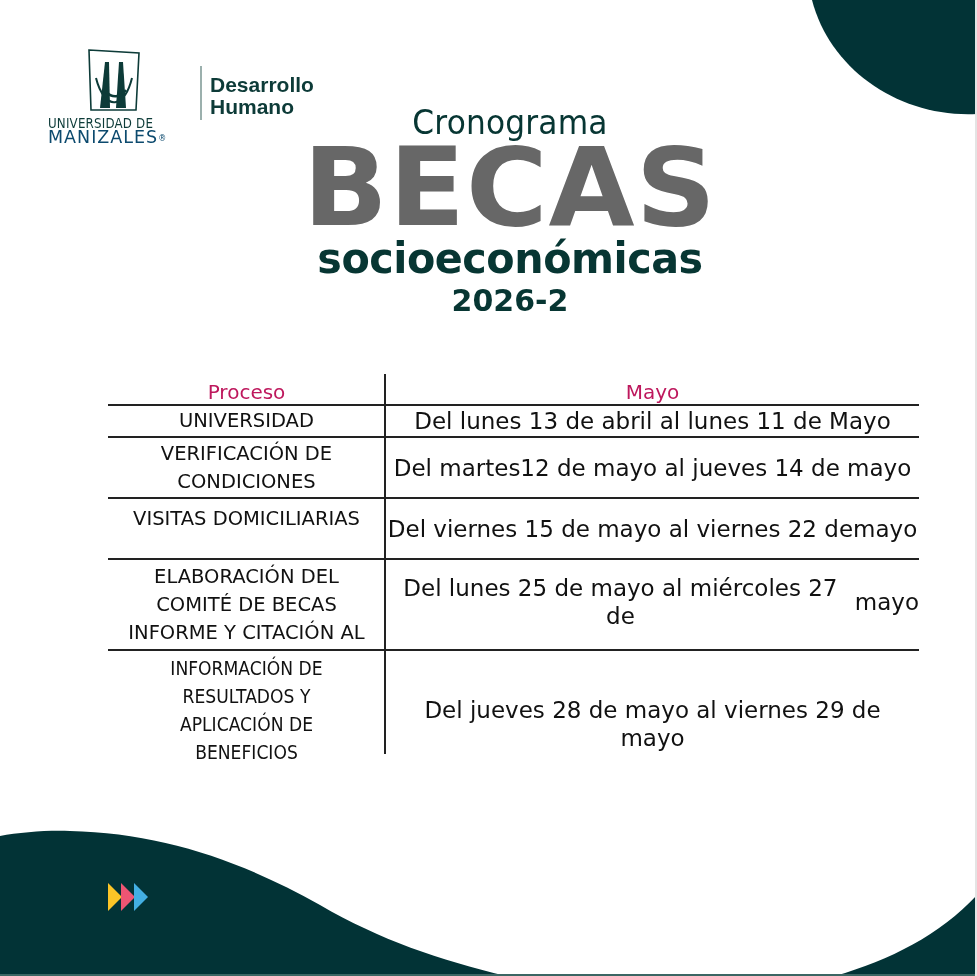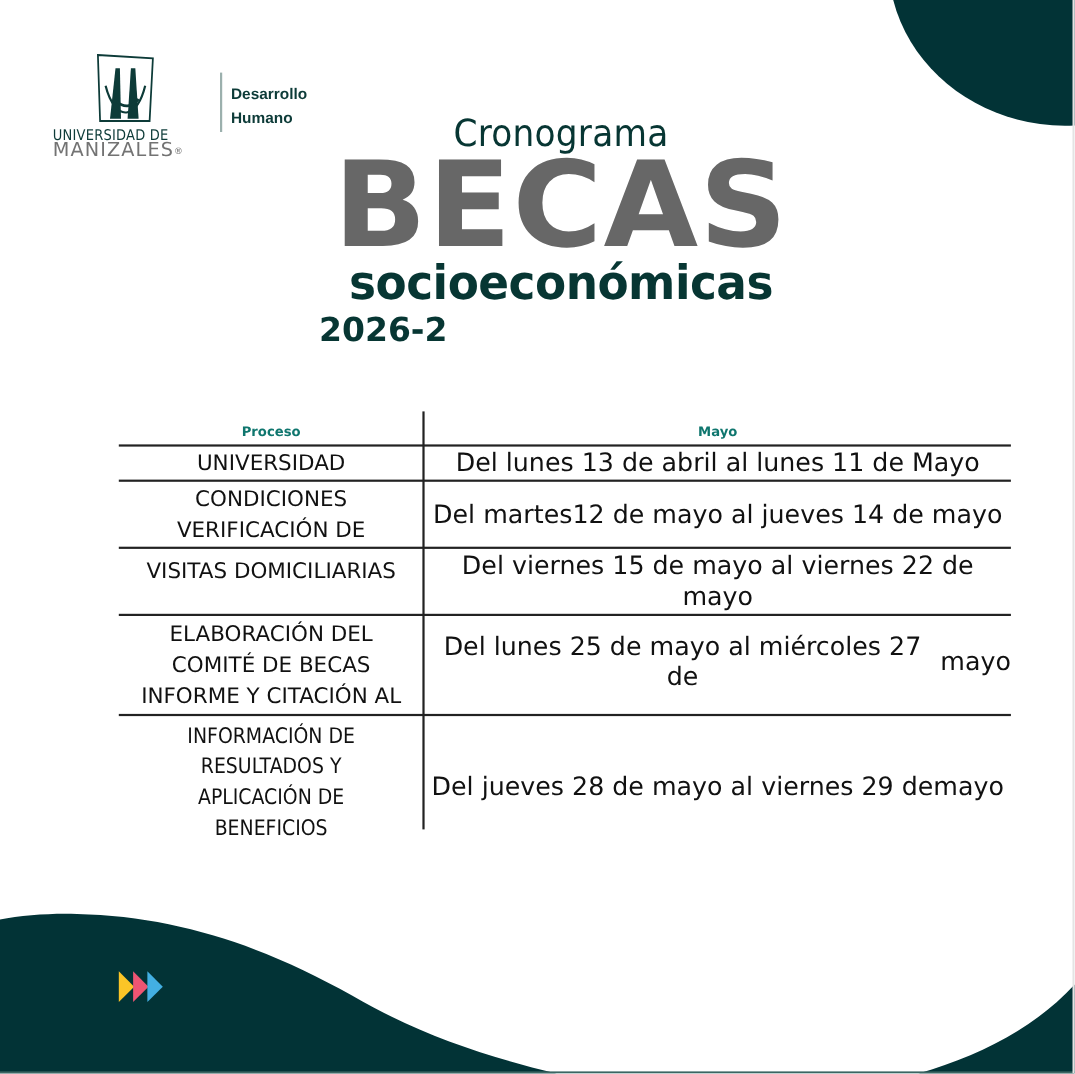--- a/index.html
+++ b/index.html
@@ -6,40 +6,40 @@
   html, body { width: 977px; height: 976px; overflow: hidden; background: #ffffff; }
   body { position: relative; font-family: "Liberation Sans", "DejaVu Sans", sans-serif; color: #111; }
 
   .bg-shapes { position: absolute; left: 0; top: 0; width: 977px; height: 976px; pointer-events: none; }
   .right-edge { position: absolute; left: 975px; top: 0; width: 2px; height: 976px; background: #e4e4e4; }
 
   
   .logo { position: absolute; left: 46px; top: 48px; width: 270px; height: 100px; }
   .logo-mark { position: absolute; left: 40px; top: 0; width: 56px; height: 66px; }
   .uni-line1 { position: absolute; left: 2px; top: 67px; font-size: 13.5px; letter-spacing: 0.2px; color: #0d3b38; font-family: "DejaVu Sans", sans-serif; transform: scaleX(0.88); transform-origin: left; white-space: nowrap; }
-  .uni-line2 { position: absolute; left: 2px; top: 79px; font-size: 17.5px; letter-spacing: 1px; color: #737373; font-family: "DejaVu Sans", sans-serif; white-space: nowrap; }
+  .uni-line2 { position: absolute; left: 2px; top: 79px; font-size: 17.5px; letter-spacing: 1px; color: #0c4a6e; font-family: "DejaVu Sans", sans-serif; white-space: nowrap; }
   .uni-reg { font-size: 8px; vertical-align: 2px; letter-spacing: 0; }
   .logo-divider { position: absolute; left: 154px; top: 18px; width: 1.5px; height: 54px; background: #9bb0ad; }
-  .dept { position: absolute; left: 164px; top: 26px; font-weight: 700; font-size: 14px; line-height: 22px; color: #0d3b38; white-space: nowrap; }
+  .dept { position: absolute; left: 164px; top: 26px; font-weight: 700; font-size: 21px; line-height: 22px; color: #0d3b38; white-space: nowrap; }
 
   
   .title-block { position: absolute; left: 290px; top: 100px; width: 440px; text-align: center; }
   .t-crono { position: absolute; left: 0; top: 2px; width: 440px; text-align: center; font-size: 34px; color: #073633; font-weight: 500; letter-spacing: 0.2px; font-family: "DejaVu Sans", sans-serif; transform: scaleX(0.92); }
   .t-becas { position: absolute; left: 0; top: 28px; width: 440px; text-align: center; font-size: 108px; line-height: 120px; font-weight: 700; color: #676767; letter-spacing: 1px; font-family: "DejaVu Sans", sans-serif; transform: scaleX(1.03); }
   .t-socio { position: absolute; left: 0; top: 133px; width: 440px; text-align: center; font-size: 43px; font-weight: 700; color: #073633; font-family: "DejaVu Sans", sans-serif; letter-spacing: -0.5px; transform: scaleX(0.96); }
-  .t-year { position: absolute; left: 0; top: 183px; width: 440px; text-align: left; font-size: 30px; font-weight: 700; color: #073633; font-family: "DejaVu Sans", sans-serif; }
+  .t-year { position: absolute; left: 0; top: 183px; width: 440px; text-align: center; font-size: 30px; font-weight: 700; color: #073633; font-family: "DejaVu Sans", sans-serif; }
 
   
   .sched { position: absolute; left: 108px; top: 374px; width: 811px; }
   .vline { position: absolute; left: 276px; top: 0; width: 2px; height: 380px; background: #222; }
   .hline { position: absolute; left: 0; width: 811px; height: 2px; background: #222; }
   .cell { position: absolute; display: flex; align-items: center; justify-content: center; text-align: center; font-family: "DejaVu Sans", sans-serif; color: #111; }
   .cell.proc { left: 0; width: 277px; font-size: 19.5px; line-height: 28px; transform-origin: center; }
   .cell.date { left: 278px; width: 533px; font-size: 23px; line-height: 28px; }
-  .cell.head { font-weight: 700; color: #0f766e; font-size: 12px; }
+  .cell.head { font-weight: 400; color: #be185d; font-size: 20px; }
   .narrow { transform: scaleX(0.88); }
 
   
   .arrows { position: absolute; left: 108px; top: 883px; width: 42px; height: 29px; }
   .tri { position: absolute; top: 0; width: 0; height: 0; border-top: 14px solid transparent; border-bottom: 14px solid transparent; }
   .tri.y { left: 0; border-left: 14px solid #fbc527; }
   .tri.p { left: 13px; border-left: 14px solid #ee5573; }
   .tri.b { left: 26px; border-left: 14px solid #43afe3; }
 </style>
 </head>
@@ -86,32 +86,32 @@
 
   <div class="cell proc" style="top:32px;height:30px;">
     <div>UNIVERSIDAD</div>
   </div>
   <div class="cell date" style="top:32px;height:30px;">
     <div>Del lunes 13 de abril al lunes 11 de Mayo</div>
   </div>
   <div class="hline" style="top:62px;"></div>
 
   <div class="cell proc" style="top:64px;height:59px;flex-direction:column;">
+    <div>VERIFICACIÓN DE</div>
     <div>CONDICIONES</div>
-    <div>VERIFICACIÓN DE</div>
   </div>
   <div class="cell date" style="top:64px;height:59px;">
     <div>Del martes12 de mayo al jueves 14 de mayo</div>
   </div>
   <div class="hline" style="top:123px;"></div>
 
   <div class="cell proc" style="top:115px;height:59px;">
     <div>VISITAS DOMICILIARIAS</div>
   </div>
-  <div class="cell date" style="top:125px;height:59px;flex-direction:column;text-align:center;">
+  <div class="cell date" style="top:125px;height:59px;flex-direction:row;text-align:center;">
     <div>Del viernes 15 de mayo al viernes 22 de</div>
     <div>mayo</div>
   </div>
   <div class="hline" style="top:184px;"></div>
 
   <div class="cell proc" style="top:186px;height:90px;flex-direction:column;text-align:center;">
     <div>ELABORACIÓN DEL</div>
     <div>COMITÉ DE BECAS</div>
     <div style="white-space:nowrap;">INFORME Y CITACIÓN AL</div>
   </div>
@@ -120,21 +120,21 @@
     <div>mayo</div>
   </div>
   <div class="hline" style="top:275px;"></div>
 
   <div class="cell proc narrow" style="top:280px;height:114px;flex-direction:column;">
     <div>INFORMACIÓN DE</div>
     <div>RESULTADOS Y</div>
     <div>APLICACIÓN DE</div>
     <div>BENEFICIOS</div>
   </div>
-  <div class="cell date" style="top:289px;height:106px;flex-direction:row;">
+  <div class="cell date" style="top:272px;height:106px;flex-direction:column;justify-content:flex-end;">
     <div>Del jueves 28 de mayo al viernes 29 de</div>
     <div>mayo</div>
   </div>
 </div>
 
 <div class="arrows">
   <div class="tri y"></div>
   <div class="tri p"></div>
   <div class="tri b"></div>
 </div>

